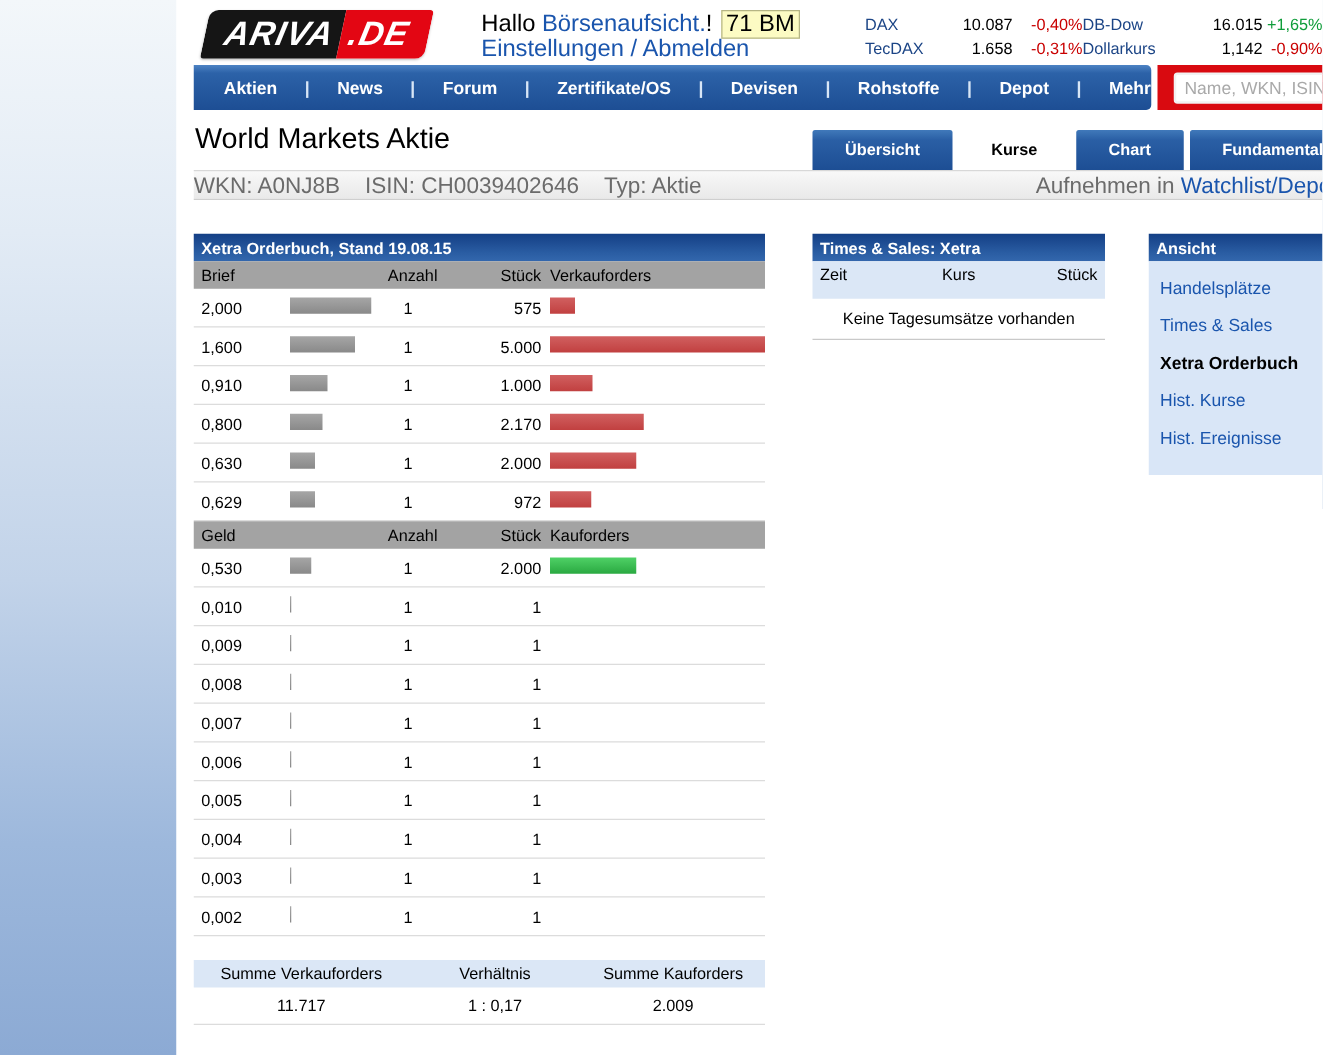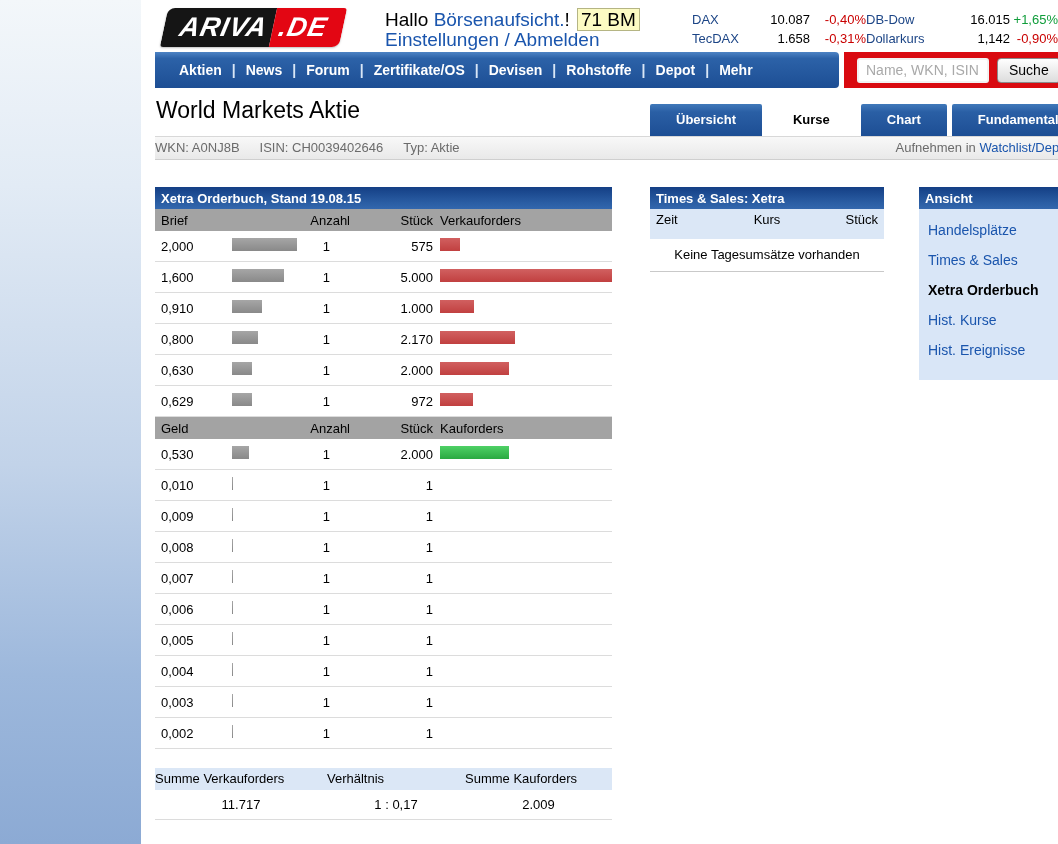--- a/index.html
+++ b/index.html
@@ -25,21 +25,21 @@
   .tk-val  { text-align:right; color:#000; }
   .tk-chg  { text-align:right; }
   .up   { color:#0f9d3a; }
   .down { color:#c90000; }
 
   
   .navbar { display:flex; height:36px; }
   .nav-main {
     flex:0 0 684px; display:flex; align-items:center; padding-left:24px;
     background:linear-gradient(180deg,#4d83c4 0%,#2c62a8 18%,#1d4e94 100%);
-    border-radius:0 4px 4px 0; color:#fff; font-weight:bold; font-size:14px; white-space:nowrap;
+    border-radius:0 4px 4px 0; color:#fff; font-weight:bold; font-size:14px; white-space:nowrap;gap:12px;
   }
   .nav-item { cursor:pointer; }
   .nav-sep { margin:0 10px; color:#d8e6f6; font-weight:bold; }
   .nav-search { flex:1; margin-left:5px; background:#d90a10; display:flex; align-items:center; padding-left:13px; }
   .search-input {
     width:132px; height:25px; border:2px solid #f2f2f2; border-radius:3px; padding:0 7px;
     font-size:14px; font-family:"Liberation Sans",sans-serif; color:#0369a1; outline:none;
   }
   .search-input::placeholder { color:#a9a9a9; }
   .search-btn {
@@ -50,21 +50,21 @@
   
   .title-row { position:relative; height:48px; }
   .page-title { position:absolute; left:1px; top:9px; margin:0; font-size:23px; font-weight:400; color:#000; }
   .tabs { position:absolute; left:490px; bottom:0; display:flex; white-space:nowrap; }
   .tab {
     margin-left:5px; height:32px; line-height:32px; padding:0 26px; font-size:13px; font-weight:bold; color:#fff;
     background:linear-gradient(180deg,#4079ba 0%,#2a5fa5 25%,#1d4e94 100%); border-radius:2px 2px 0 0; cursor:pointer;
   }
   .tab.active { background:#fff; color:#000; }
   .wkn-bar {
-    height:24px; line-height:22px; display:flex; font-size:13px; color:#6b6b6b;
+    height:24px; line-height:22px; display:flex; font-size:18px; color:#6b6b6b;
     background:linear-gradient(#f8f8f8,#e9e9e9); border-top:1px solid #d8d8d8; border-bottom:1px solid #cfcfcf; white-space:nowrap;
   }
   .wkn-item { margin-right:20px; }
   .wkn-item b { font-weight:400; color:#6b6b6b; }
   .wkn-right { margin-left:auto; margin-right:-12px; }
 
   
   .main { position:relative; margin-top:27px; height:633px; }
   .panel-head {
     background:linear-gradient(180deg,#143f85 0%,#2a5da3 70%,#3367ad 100%);
@@ -78,21 +78,21 @@
   .c-stk { text-align:right; }
   .c-ord { padding-left:7px; text-align:left; }
   .ob-row { height:31px; border-bottom:1px solid #dcdcdc; }
   .ob-row .c-anz { padding-right:20px; }
   .gbar { height:13px; background:linear-gradient(#a6a6a6,#898989); }
   .obar { height:13px; }
   .obar.sell { background:linear-gradient(#d16060,#c14040); }
   .obar.buy  { background:linear-gradient(#4fd166,#2aa941); }
 
   .summary { margin-top:19px; width:457px; font-size:13px; }
-  .sum-head { display:grid; grid-template-columns:172px 138px 1fr; background:#dbe7f6; height:22px; line-height:22px; }
+  .sum-head { display:grid; grid-template-columns:172px 138px 1fr; background:#dbe7f6; height:22px; line-height:22px; text-align:center; }
   .sum-vals { display:grid; grid-template-columns:172px 138px 1fr; height:30px; line-height:30px; text-align:center; border-bottom:1px solid #dcdcdc; }
 
   .ts-panel { position:absolute; left:495px; top:0; width:234px; }
   .ts-cols { display:grid; grid-template-columns:1fr 1fr 1fr; background:#dbe7f6; height:30px; line-height:22px; font-size:13px; padding:0 6px; }
   .ts-c1 { text-align:left; } .ts-c2 { text-align:center; } .ts-c3 { text-align:right; }
   .ts-empty { text-align:center; font-size:13px; padding:8px 0 9px; border-bottom:1px solid #c9c9c9; color:#000; }
 
   .side-panel { position:absolute; left:764px; top:0; width:160px; }
   .side-body { background:#d9e6f7; padding:5px 0 16px 9px; }
   .side-item { height:30px; line-height:32px; font-size:14px; color:#1a55ad; cursor:pointer; }

